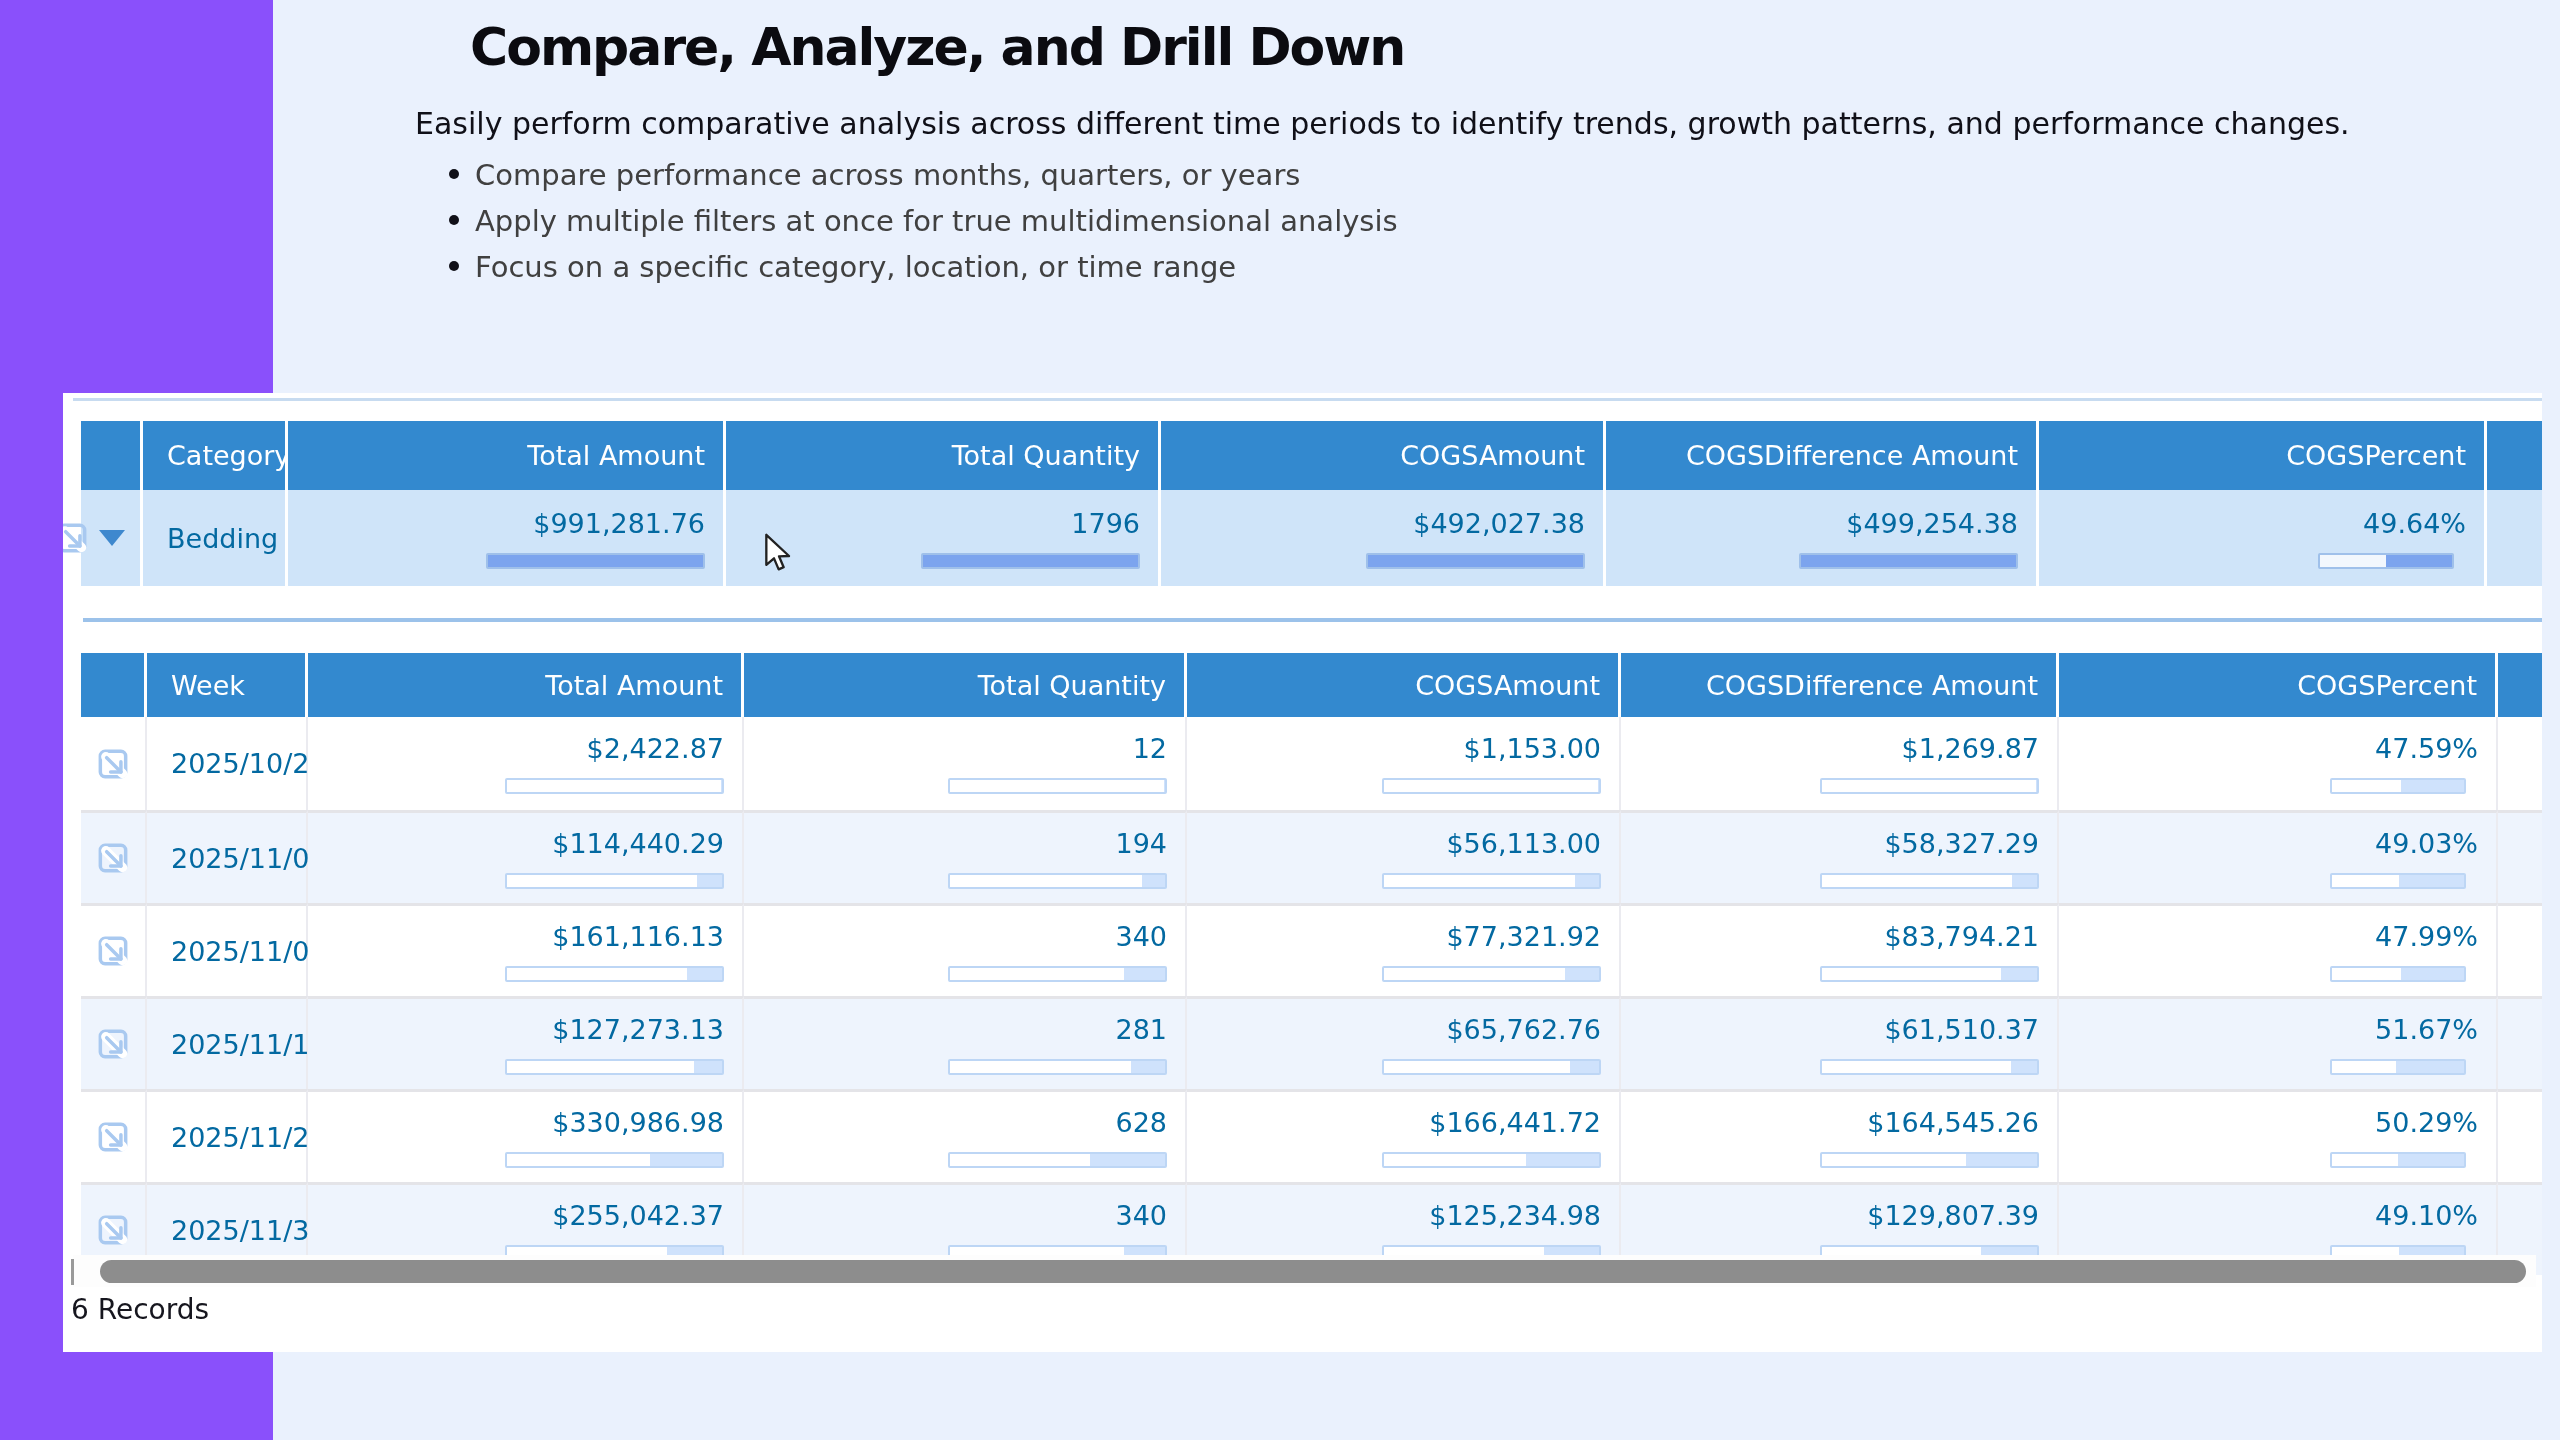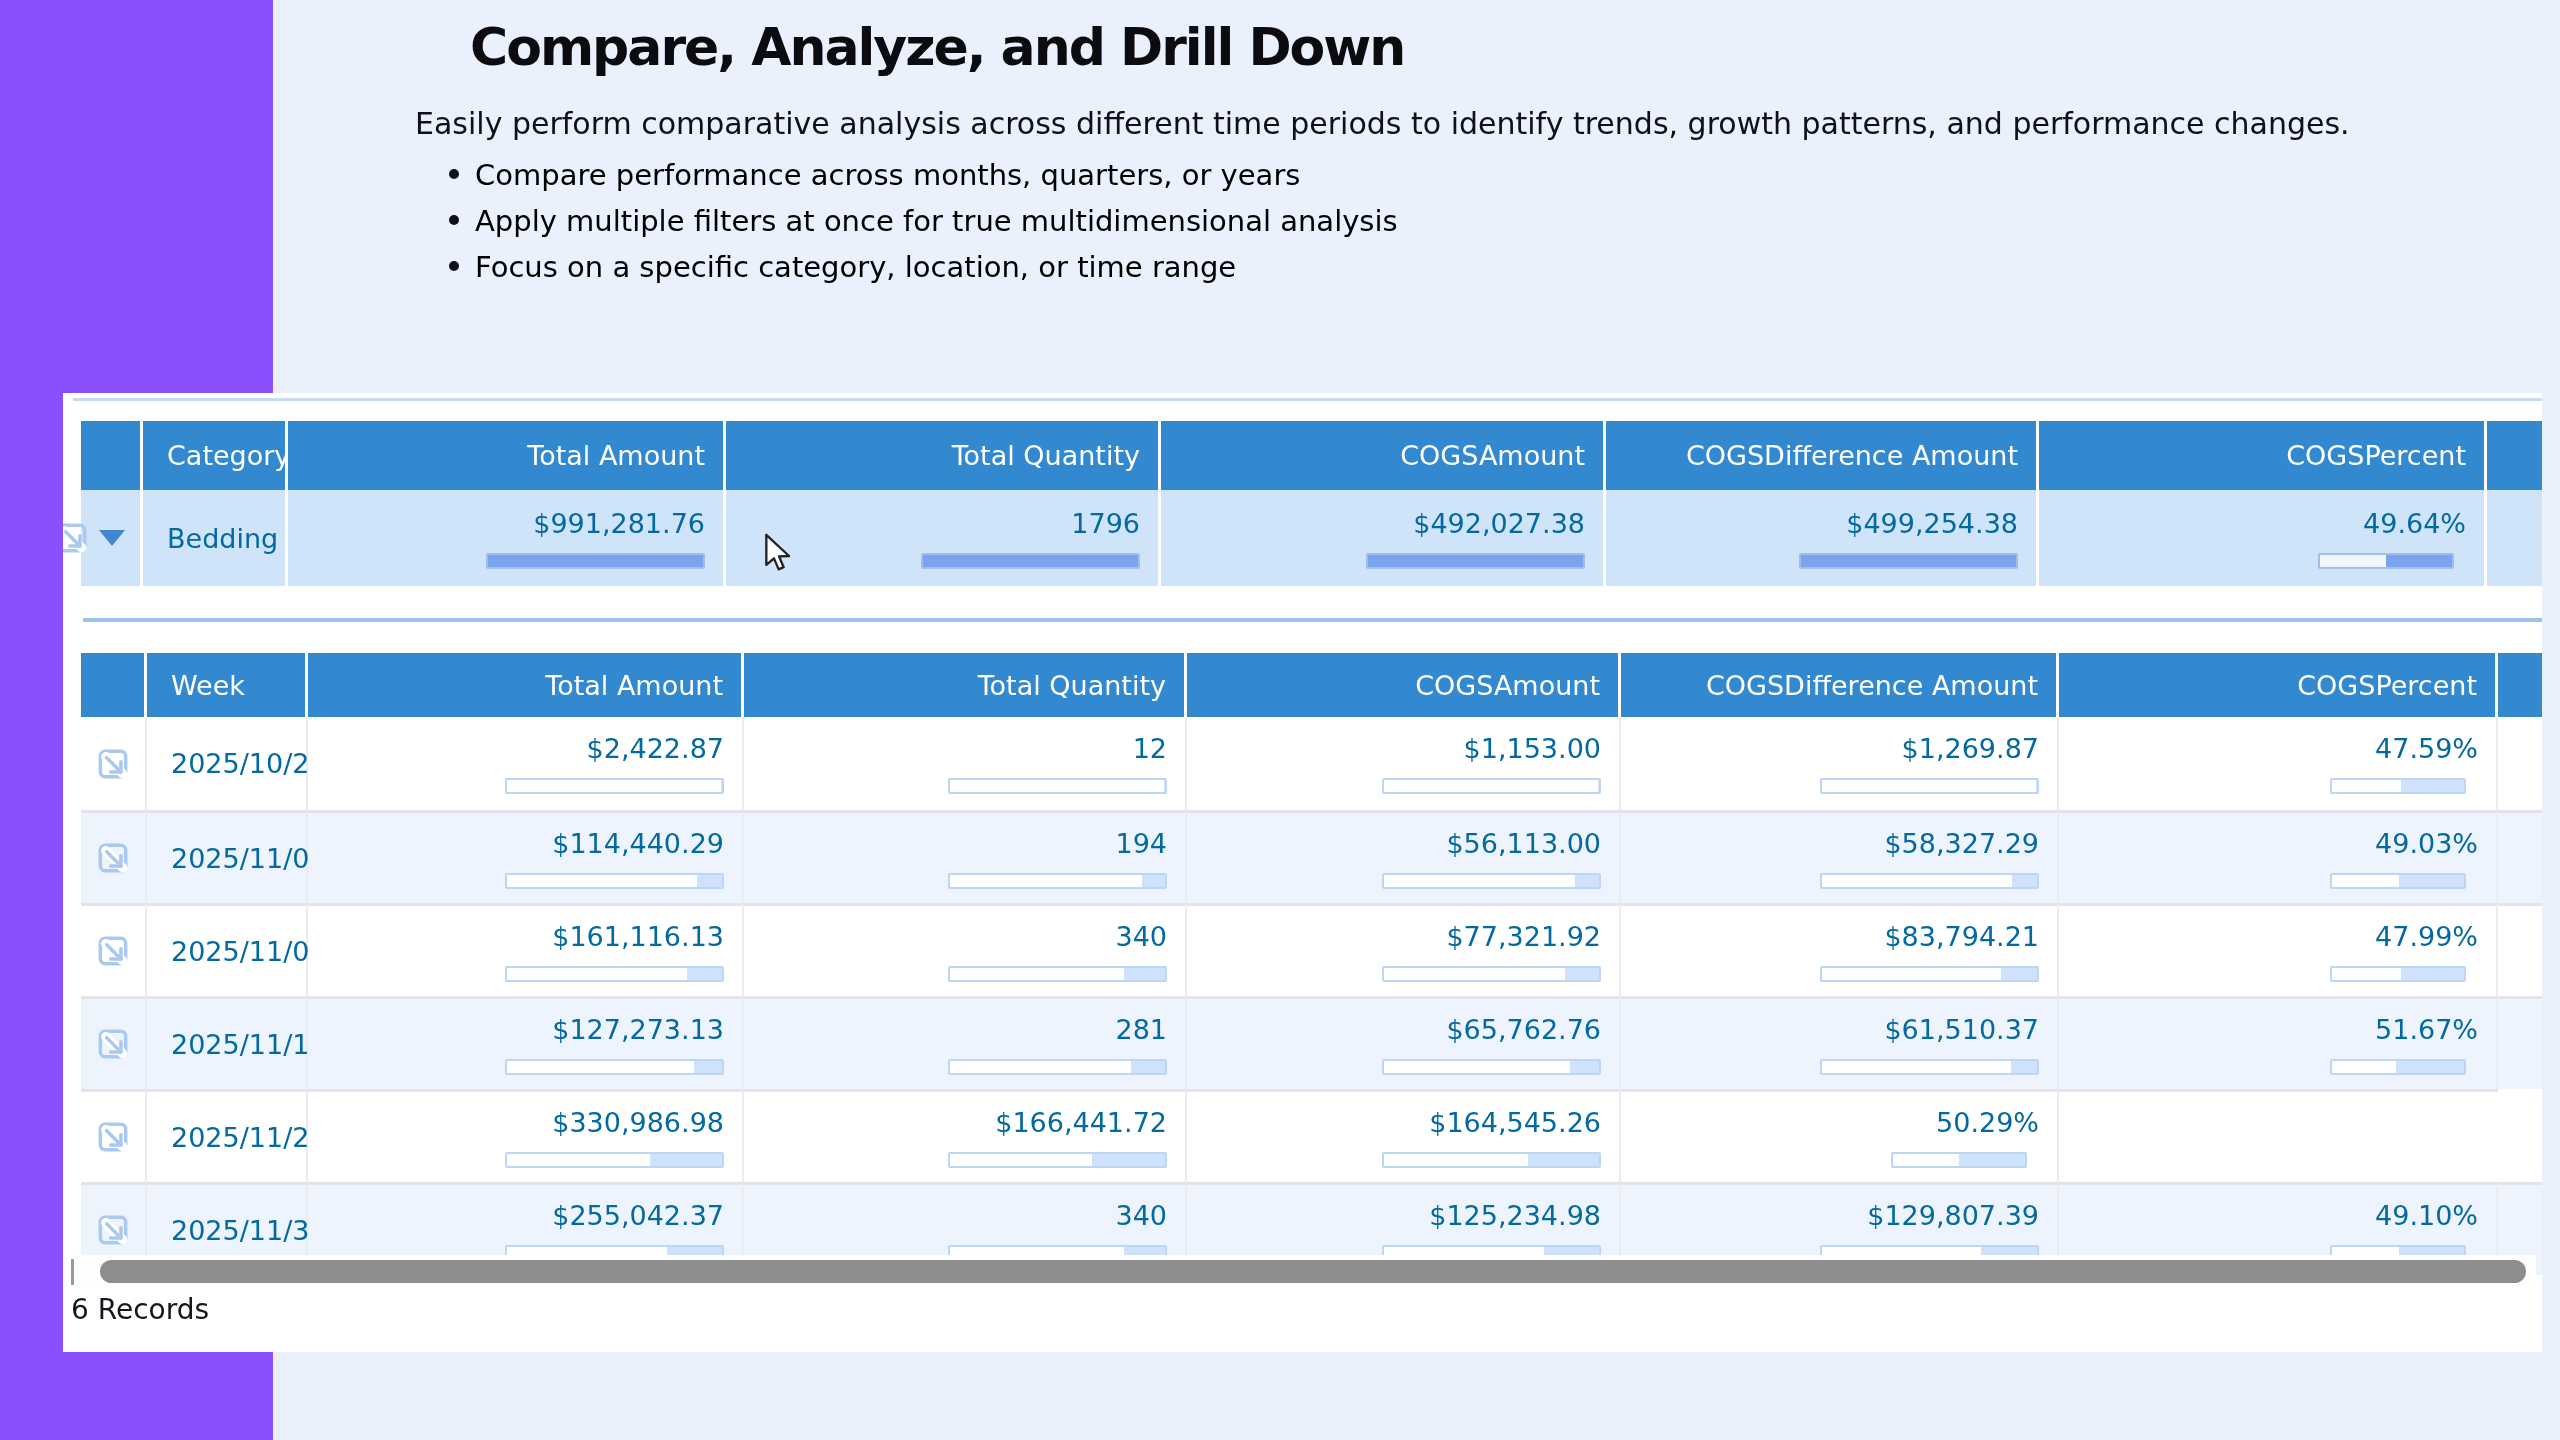--- a/index.html
+++ b/index.html
@@ -11,21 +11,21 @@
   
   .purple-band{position:absolute;left:0;top:0;width:273px;height:1440px;background:var(--purple,#8a50fb);z-index:1;}
   
   .hero{position:absolute;left:415px;top:18px;right:40px;z-index:2;}
   .hero h1{
     margin:0 0 26px 55px;font-size:52px;line-height:1.15;font-weight:800;
     letter-spacing:-2px;color:#0b0b10;
   }
   .hero .lead{font-size:30px;color:#101018;margin:0 0 10px 0;line-height:1.35;}
   .hero ul{margin:6px 0 0 28px;padding:0;list-style:none;}
-  .hero ul li{font-size:29px;color:#000000;line-height:1.45;position:relative;padding-left:32px;margin-bottom:4px;}
+  .hero ul li{font-size:29px;color:#404040;line-height:1.45;position:relative;padding-left:32px;margin-bottom:4px;}
   .hero ul li::before{content:"";position:absolute;left:6px;top:15px;width:10px;height:10px;border-radius:50%;background:#101018;}
   
   .panel{
     position:absolute;left:63px;top:393px;width:2479px;height:959px;
     background:#ffffff;z-index:3;overflow:hidden;
   }
   .panel-topline{position:absolute;left:10px;right:0;top:5px;height:3px;background:#c7dbf0;}
   .tbl{position:absolute;left:10px;width:2465px;}
   .grid-row{display:grid;padding-left:8px;}
   .t1 .grid-row{grid-template-columns:62px 145px 438px 435px 445px 433px 448px 59px;}
@@ -369,20 +369,26 @@
     <div class="cell lbl-cell">
             <span class="val">2025/11/23</span>
           </div>
     <div class="cell">
             <span class="val">$330,986.98</span>
             <span class="bar" style="--pct: 33.4%;">
               <i class="fill"></i>
             </span>
           </div>
     <div class="cell">
+            <span class="val">628</span>
+            <span class="bar" style="--pct: 35%;">
+              <i class="fill"></i>
+            </span>
+          </div>
+    <div class="cell">
             <span class="val">$166,441.72</span>
             <span class="bar" style="--pct: 33.8%;">
               <i class="fill"></i>
             </span>
           </div>
     <div class="cell">
             <span class="val">$164,545.26</span>
             <span class="bar" style="--pct: 33%;">
               <i class="fill"></i>
             </span>

